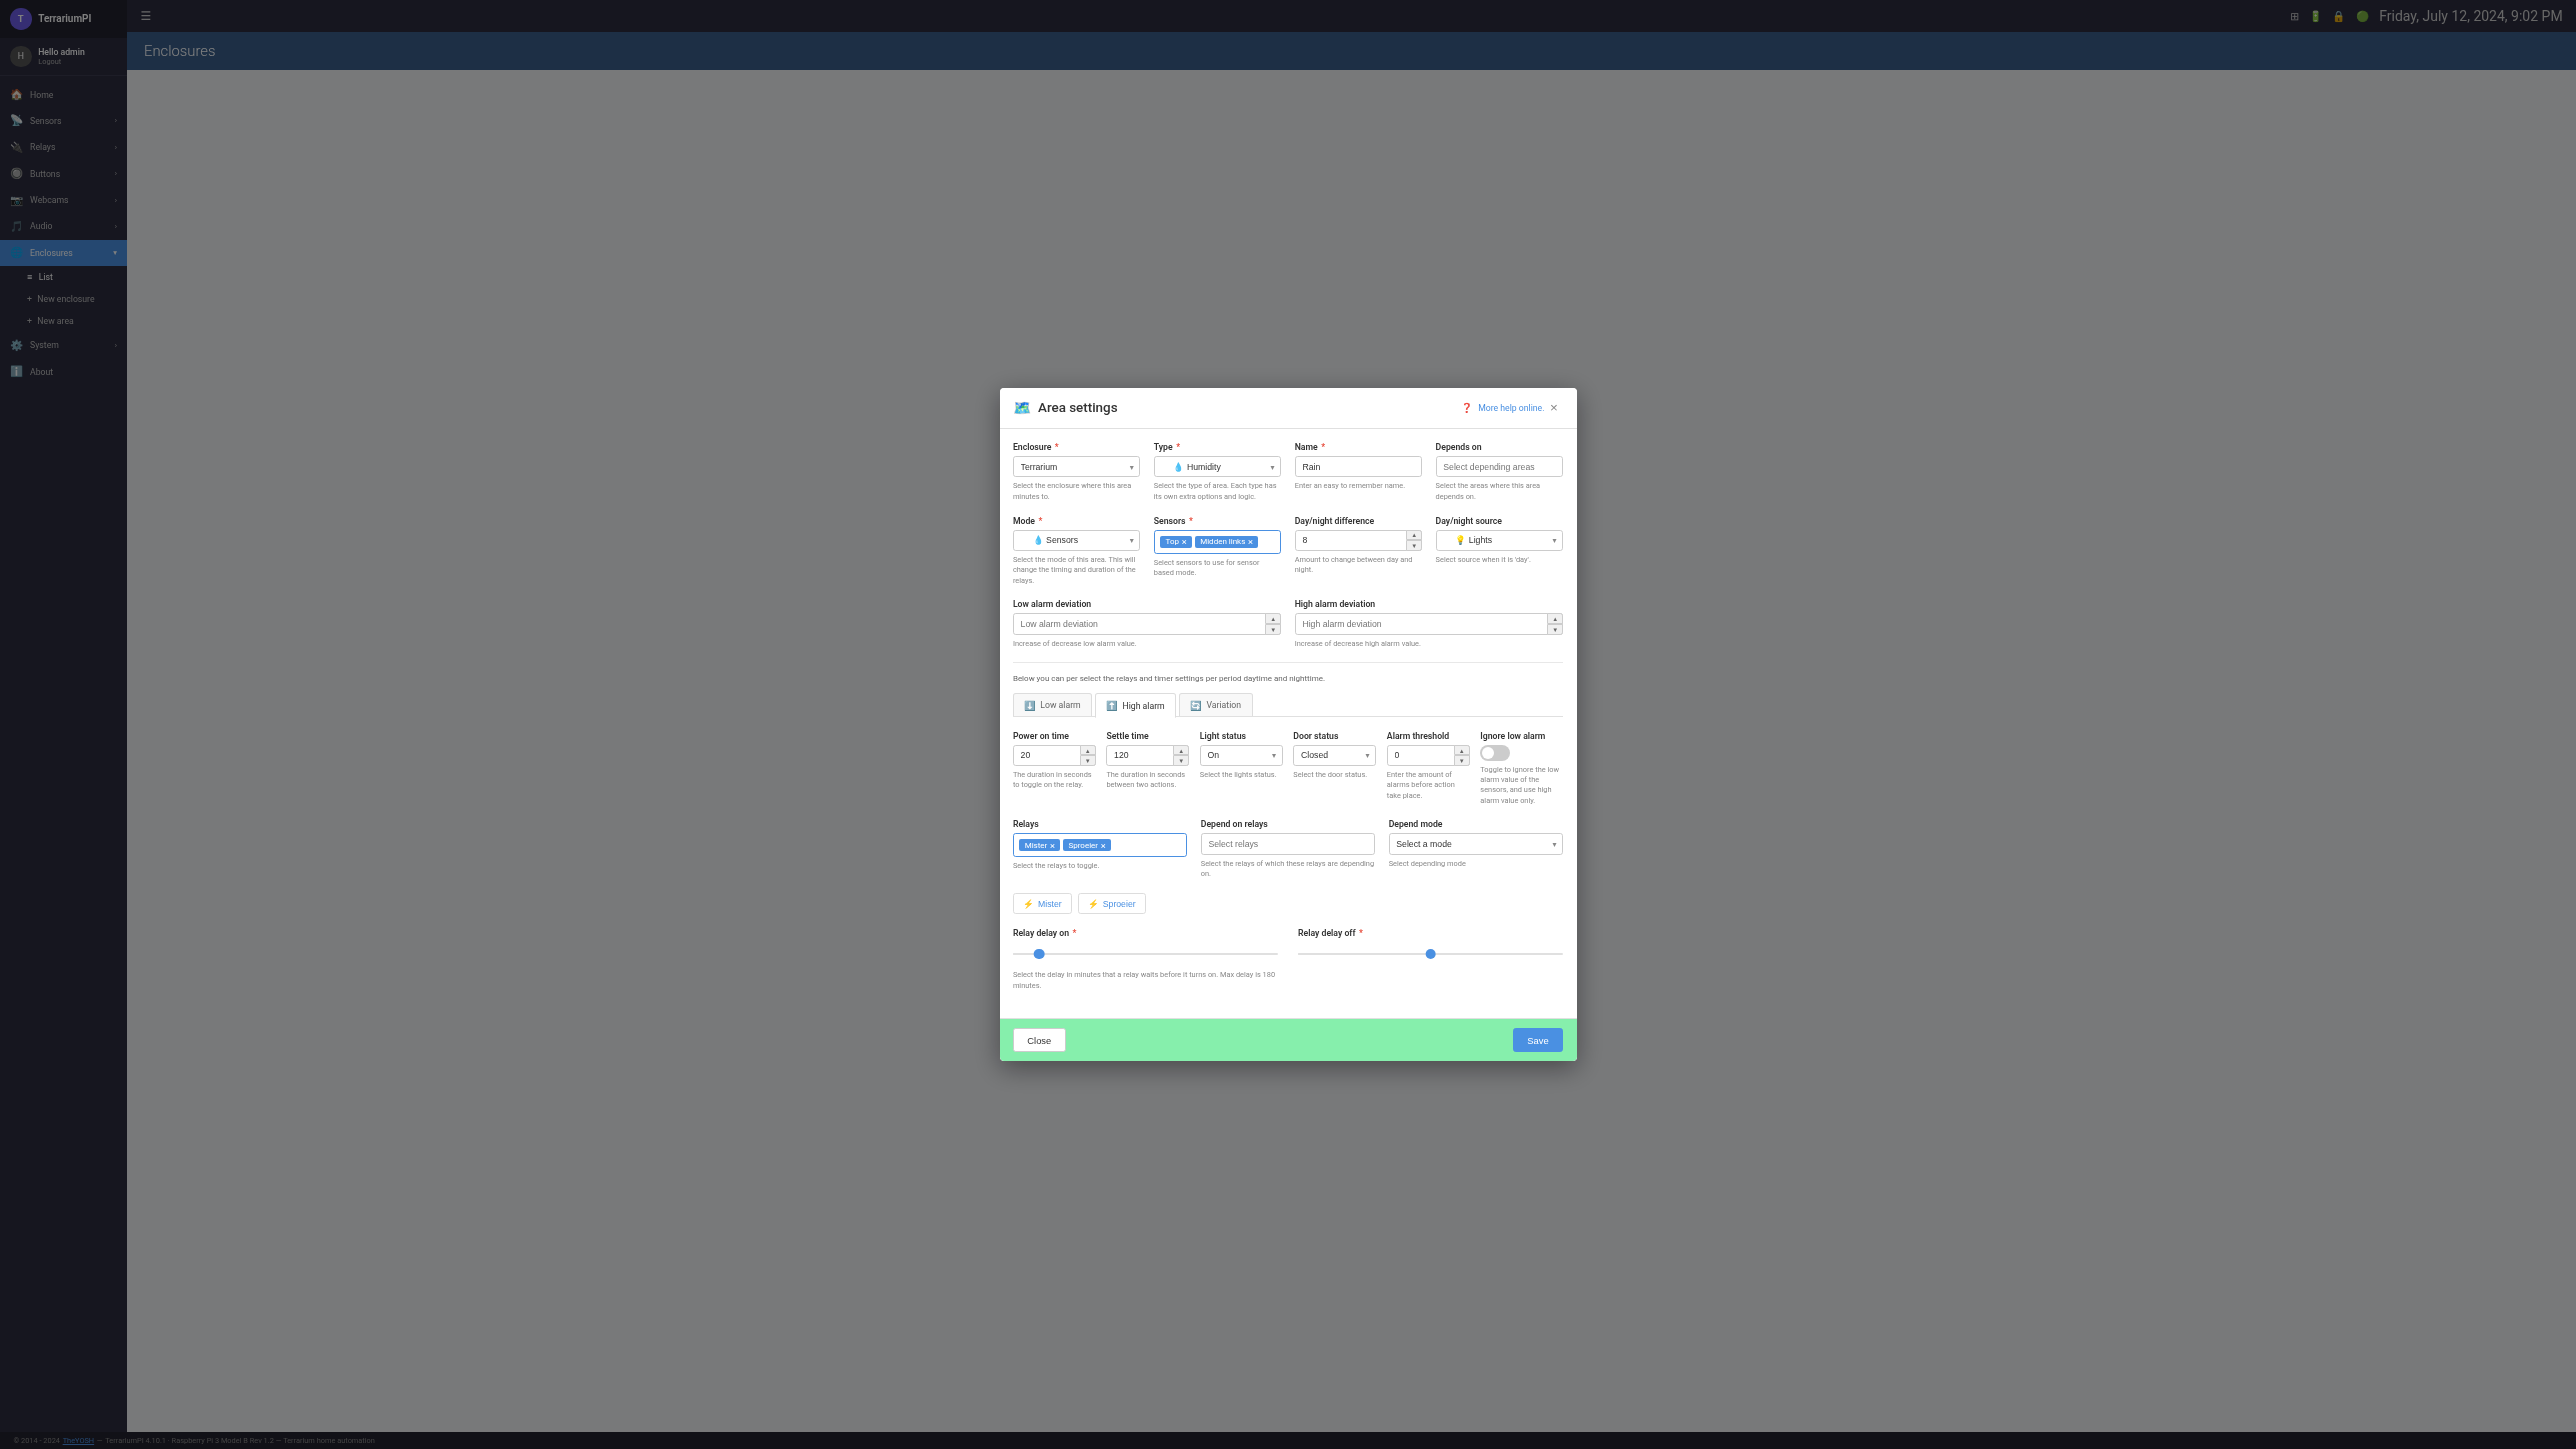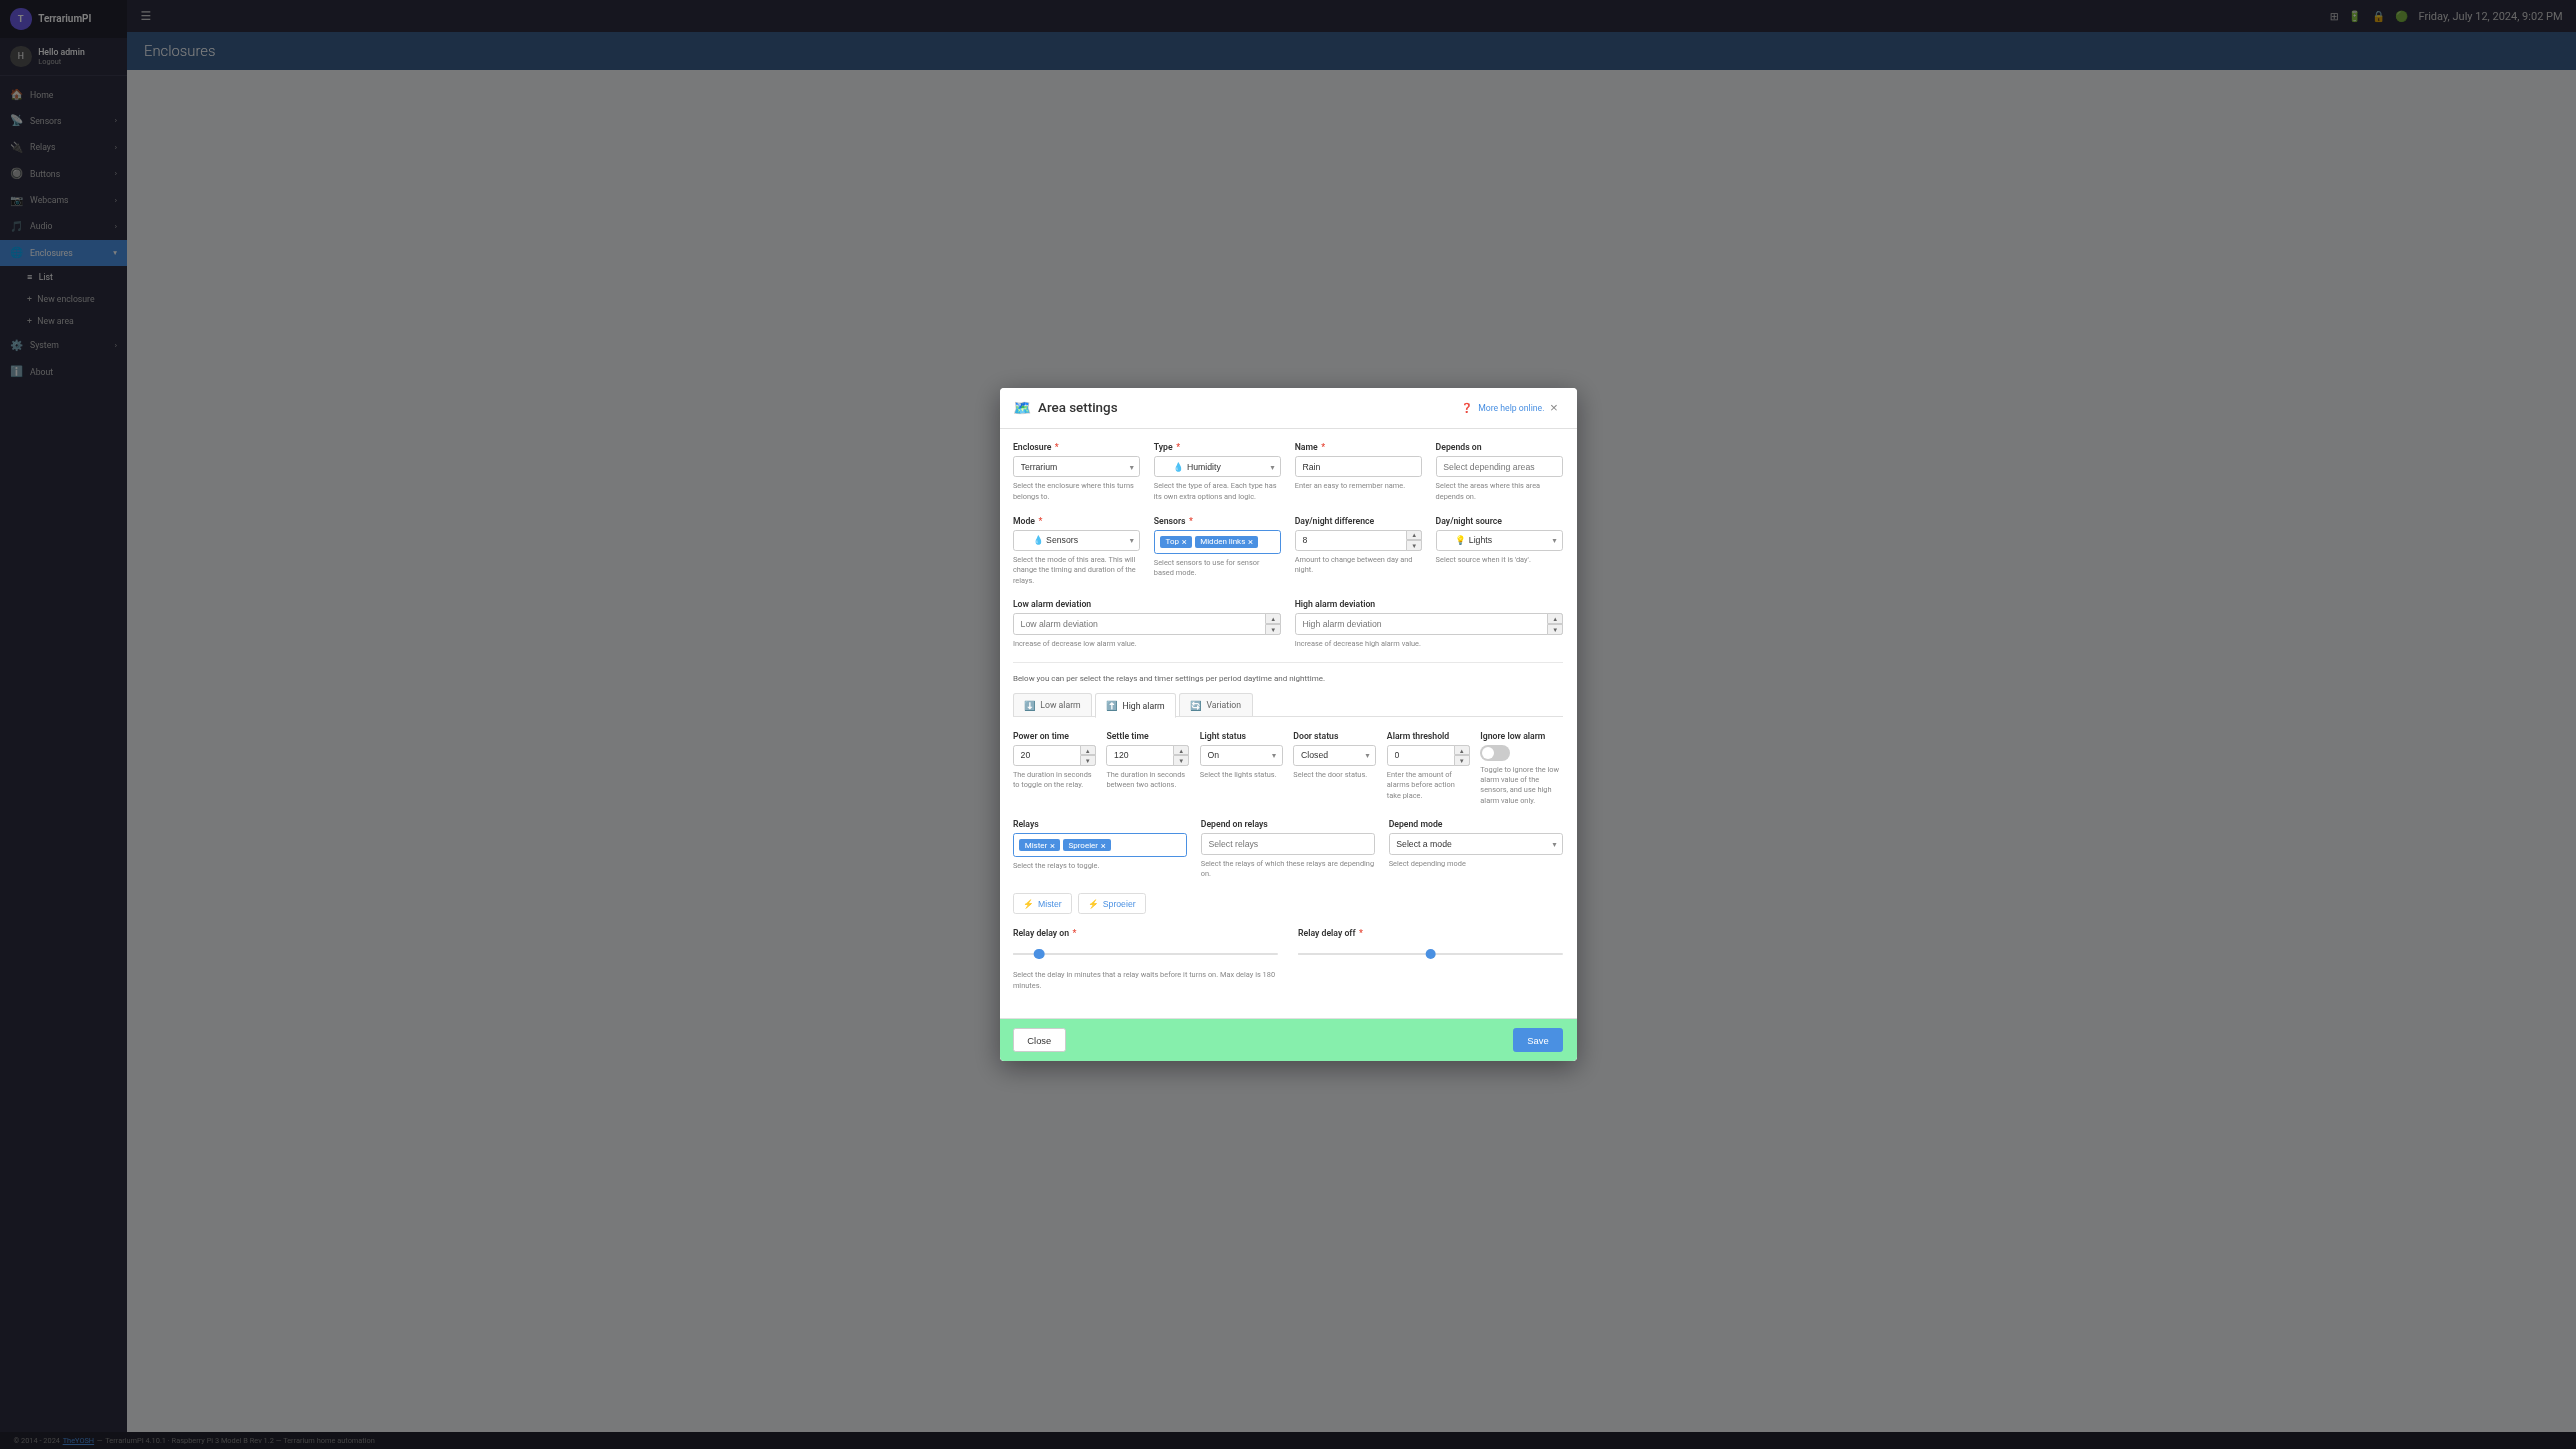--- a/index.html
+++ b/index.html
@@ -99,21 +99,21 @@
       display: flex;
       align-items: center;
       justify-content: space-between;
       padding: 0 13.4px;
       height: 32px;
     }
     .topbar-left { display: flex; align-items: center; gap: 6.7px; }
     .topbar-hamburger { color: #ccc; font-size: 12px; cursor: pointer; }
     .topbar-right { display: flex; align-items: center; gap: 10px; }
     .topbar-icon { color: #ccc; font-size: 10.7px; cursor: pointer; }
-    .topbar-datetime { color: #ccc; font-size: 11px; }
+    .topbar-datetime { color: #ccc; font-size: 14px; }
 
     
     .page-header {
       background: #3a5f8a;
       padding: 10px 17px;
       color: white;
     }
     .page-title-text { font-size: 14.8px; font-weight: 300; }
 
     
@@ -580,21 +580,21 @@
         <div class="form-group">
           <label class="form-label">
             <span>Enclosure</span>
             <span class="required">*</span>
           </label>
           <div class="select-wrapper">
             <select class="form-select">
               <option>Terrarium</option>
             </select>
           </div>
-          <span class="form-help">Select the enclosure where this turns belongs to.</span>
+          <span class="form-help">Select the enclosure where this area minutes to.</span>
         </div>
 
         <div class="form-group">
           <label class="form-label">
             <span>Type</span>
             <span class="required">*</span>
           </label>
           <div class="select-wrapper">
             <select class="form-select" style="padding-left: 19px;">
               <option>💧 Humidity</option>

